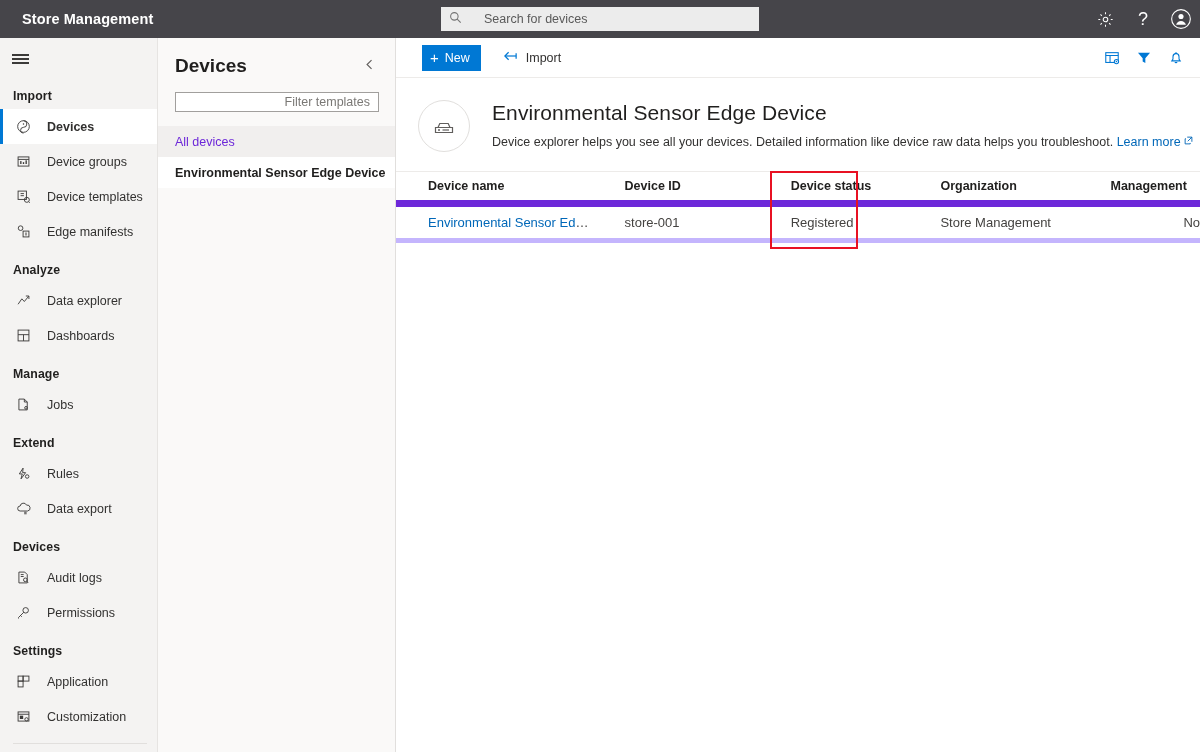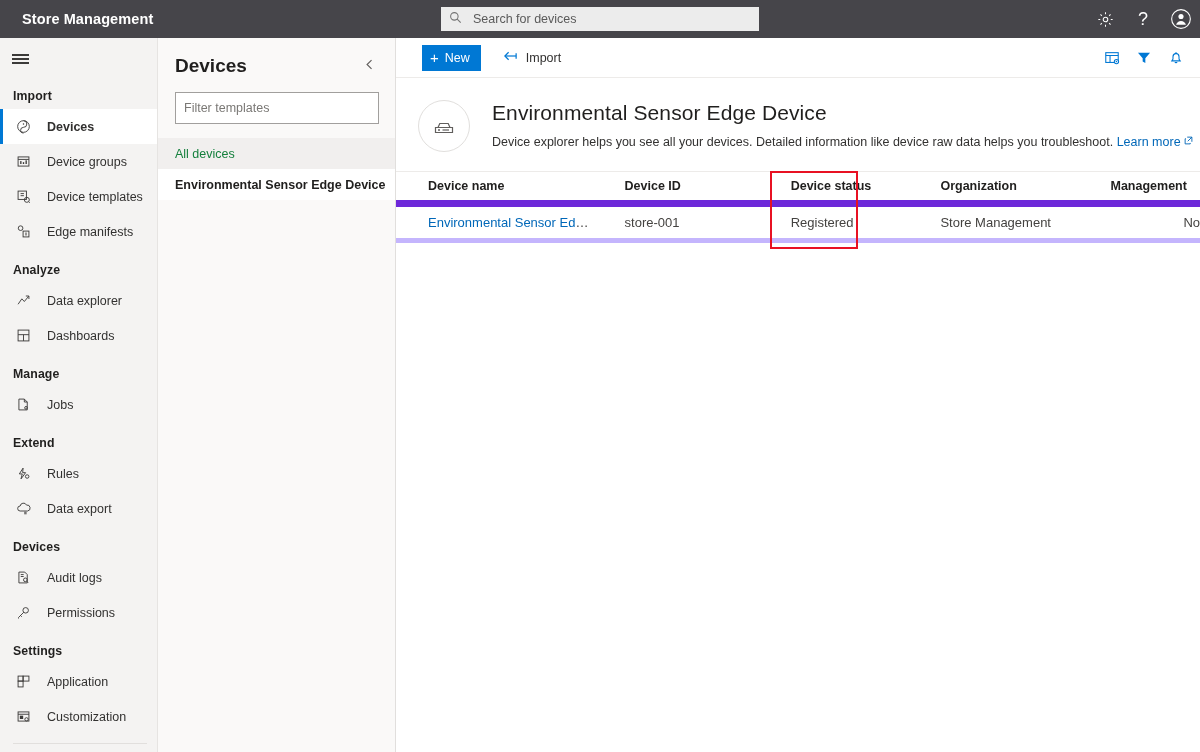--- a/index.html
+++ b/index.html
@@ -31,21 +31,21 @@
     width: 318px; height: 24px;
     background: #ececec;
     display: flex; align-items: center;
     padding: 0 8px;
   }
   .topsearch svg { flex: 0 0 auto; opacity: .75; }
   .topsearch input {
     border: none; background: transparent; outline: none;
     font-family: "Liberation Sans", sans-serif;
     font-size: 12.5px; color: #333;
-    margin-left: 11px; width: 100%;
+    margin-left: 22px; width: 100%;
   }
   .topsearch input::placeholder { color: #5a5a5a; }
   .topicons {
     position: absolute; right: 0; top: 0;
     height: 38px; display: flex; align-items: center;
   }
   .topicon {
     width: 38px; height: 38px;
     display: flex; align-items: center; justify-content: center;
     cursor: pointer;
@@ -114,32 +114,32 @@
     display: flex; align-items: center; justify-content: space-between;
     padding: 16px 16px 0 17px;
   }
   .devpanel-title {
     font-size: 19px; font-weight: 600; color: #201f1e;
   }
   .collapse-btn { cursor: pointer; padding: 3px; }
   .collapse-btn svg { stroke: #605e5c; fill: none; stroke-width: 1.4; }
   .filter-wrap { padding: 14px 17px 0 17px; }
   .filter-input {
-    width: 204px; height: 32px;
+    width: 204px; height: 20px;
     border: 1px solid #a19f9d; background: #ffffff;
     font-family: "Liberation Sans", sans-serif;
     font-size: 12.5px; color: #323130;
-    padding: 0 8px; outline: none;
+    padding: 0 8px; outline: none; text-align: right;
   }
   .filter-input::placeholder { color: #7a7875; }
   .dev-list { margin-top: 14px; }
   .dev-list-item {
     height: 31px; display: flex; align-items: center;
     padding-left: 17px;
-    font-size: 12.5px; color: #15803d;
+    font-size: 12.5px; color: #6d28d9;
     cursor: pointer;
     white-space: nowrap;
   }
   .dev-list-item.alt { background: #f1efee; }
   .dev-list-item.selected { background: #ffffff; font-weight: 700; color: #201f1e; }
 
   
   .main {
     position: absolute; top: 38px; left: 396px;
     width: 804px; height: 714px;

